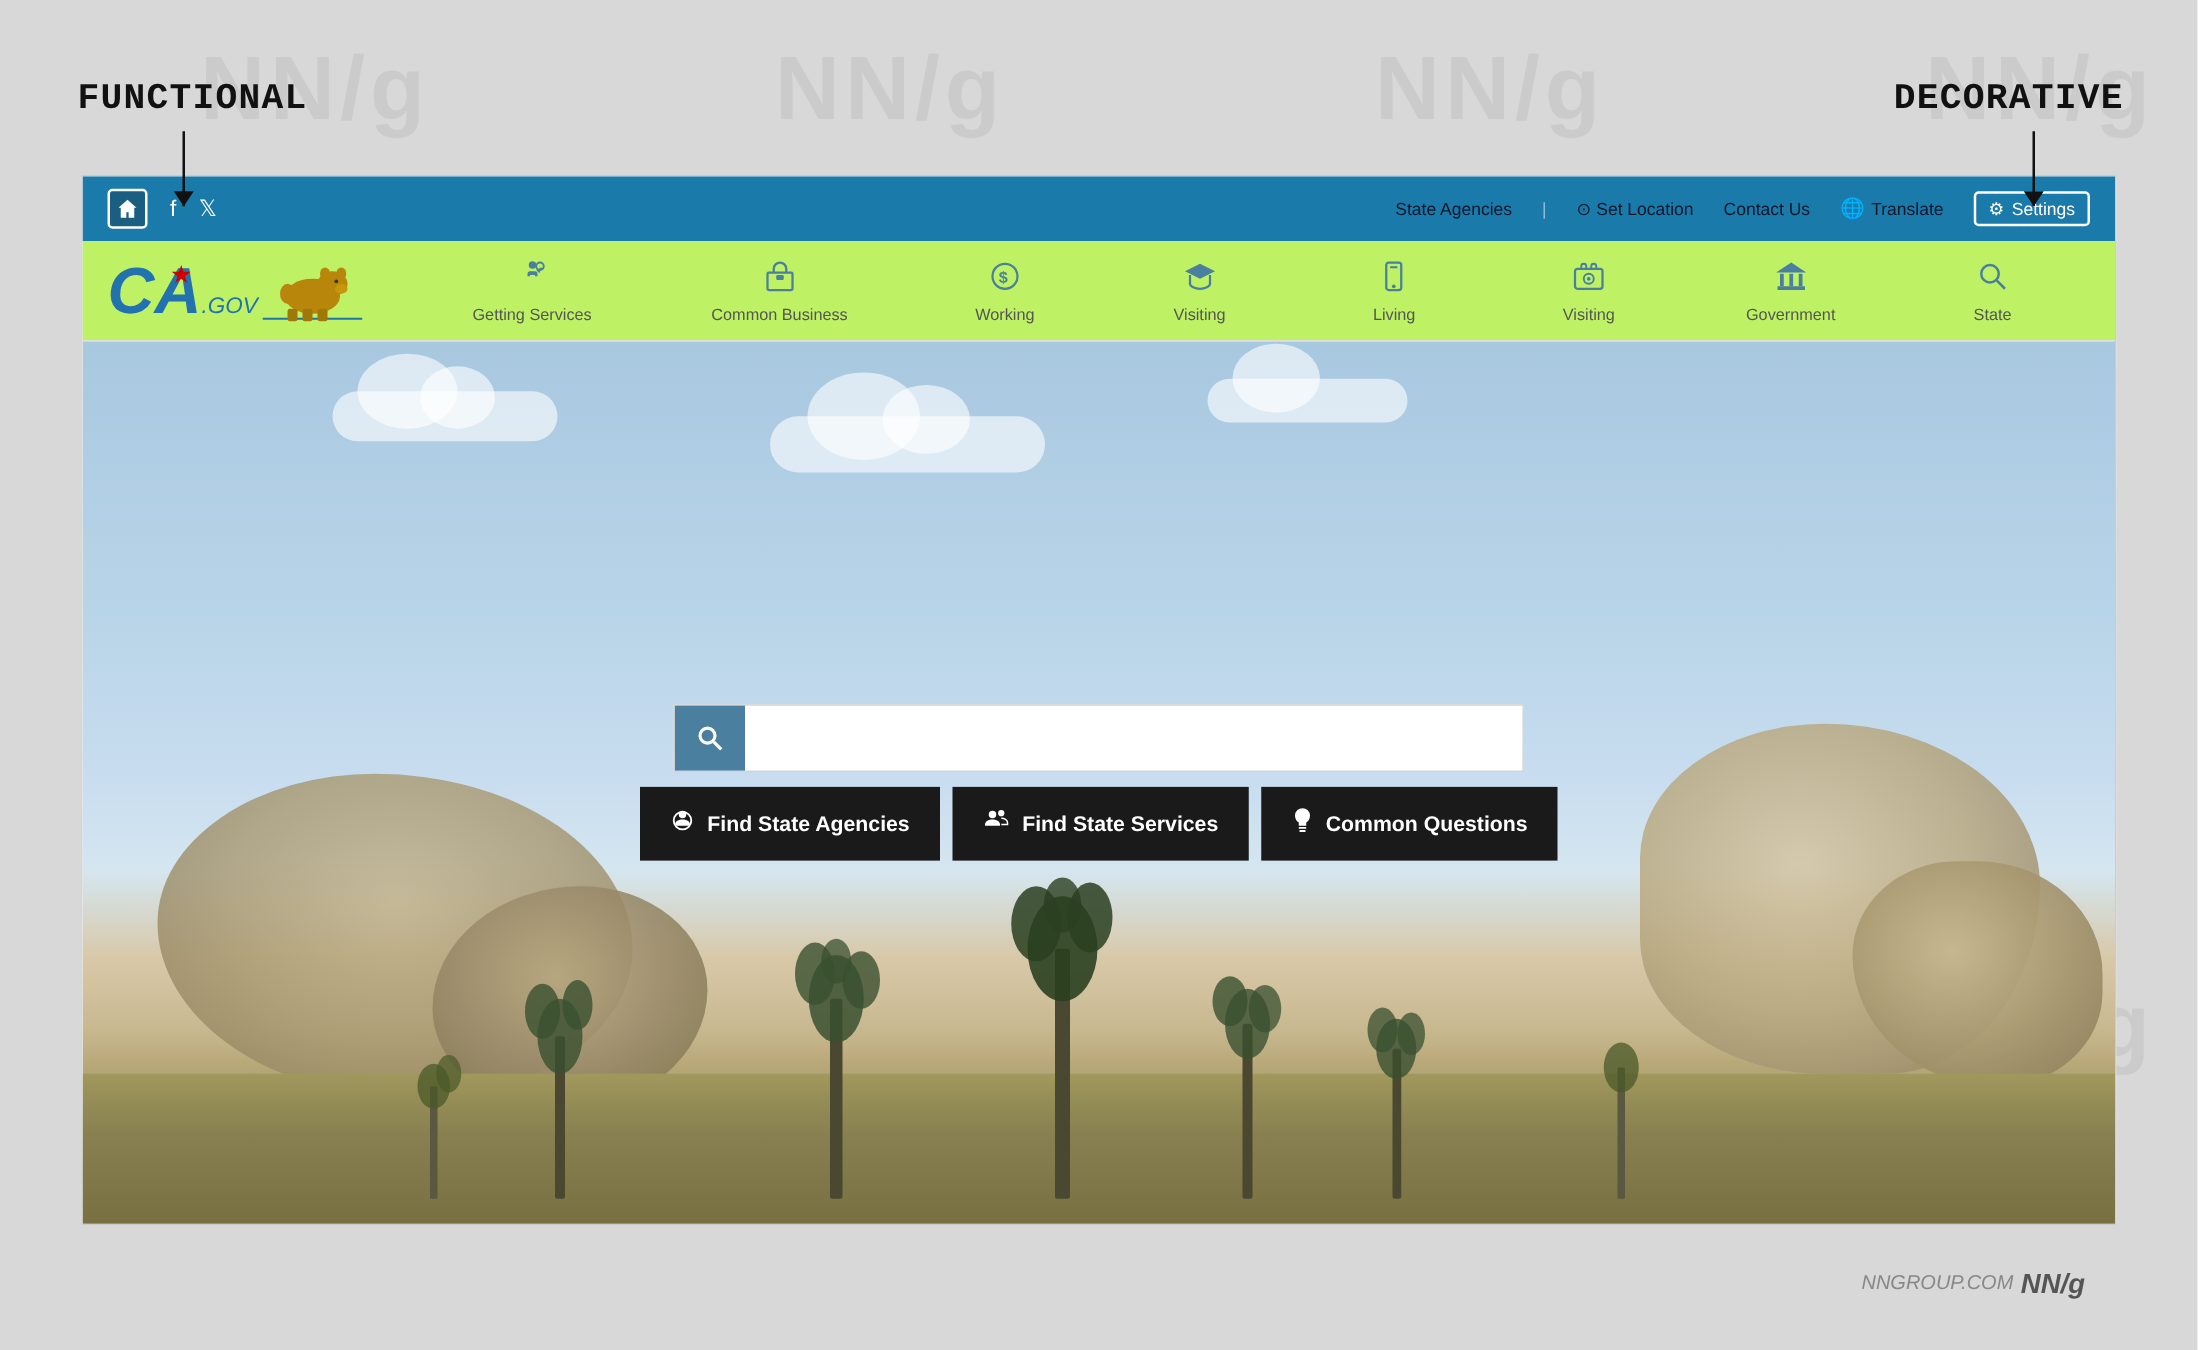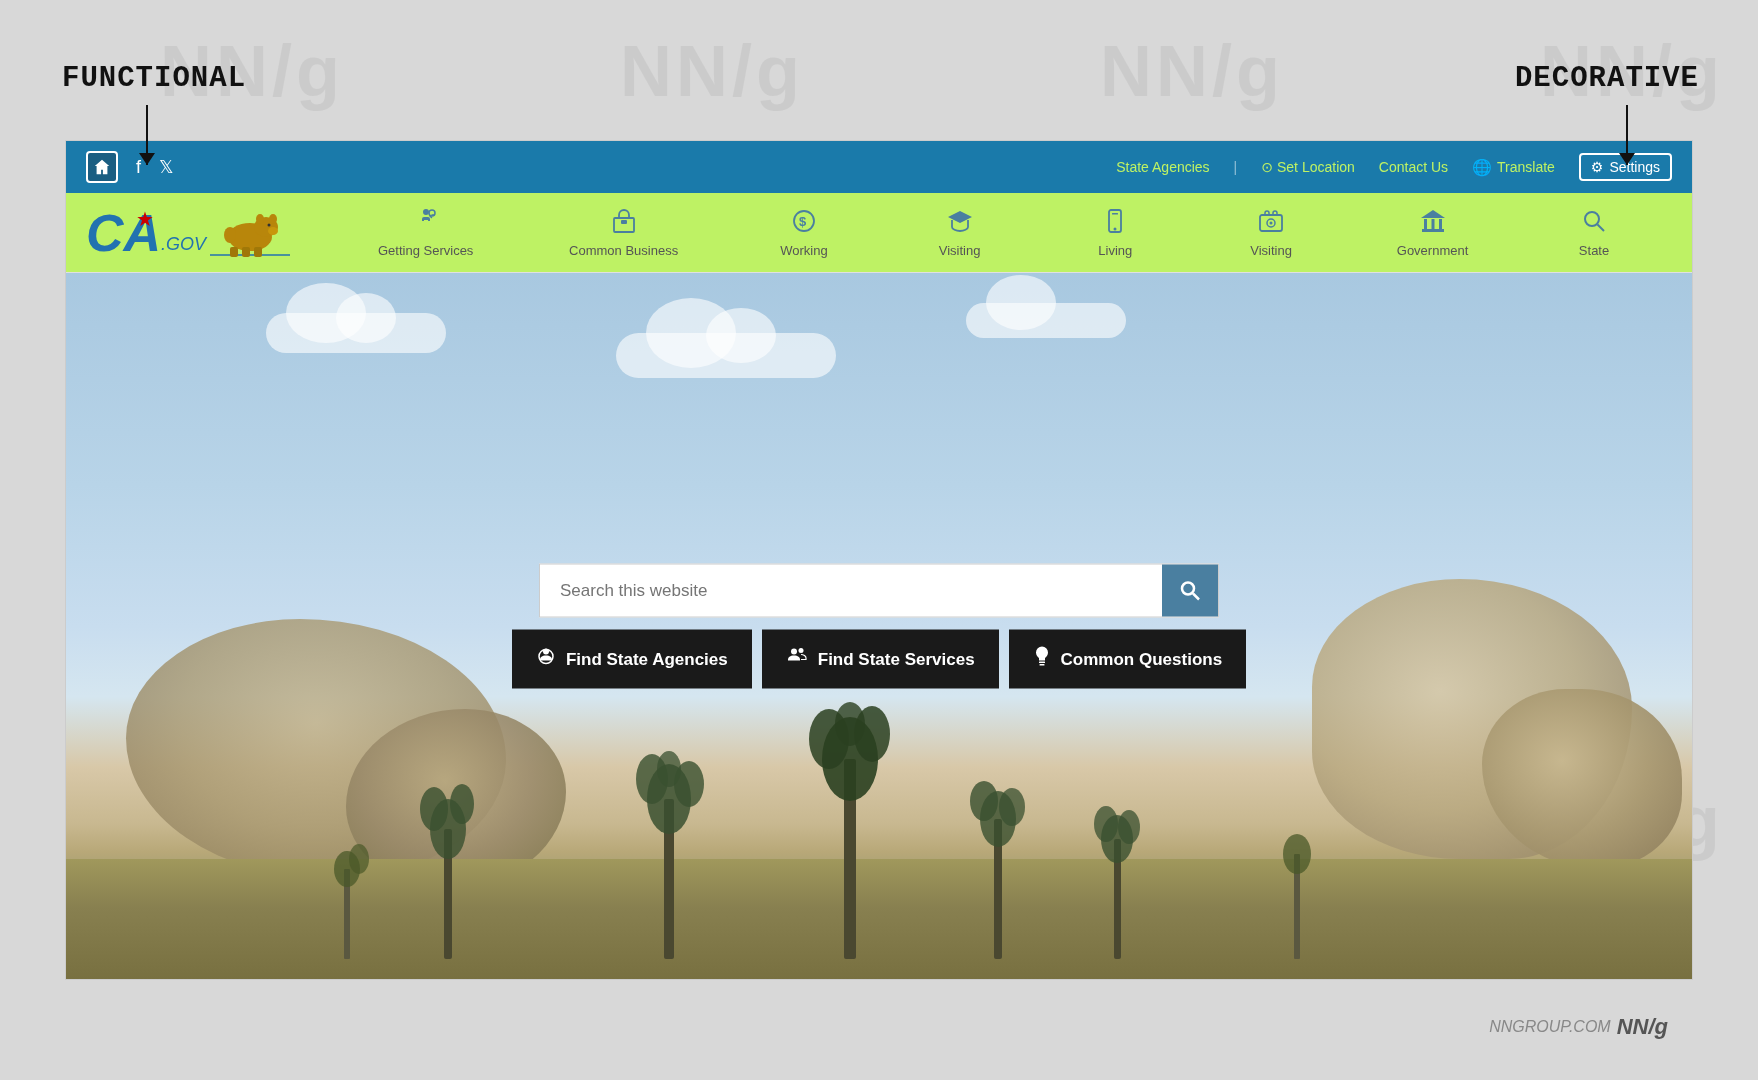--- a/index.html
+++ b/index.html
@@ -125,21 +125,21 @@
     }
     .utility-bar-right {
       margin-left: auto;
       display: flex;
       align-items: center;
       gap: 24px;
       color: #fff;
       font-size: 14px;
     }
     .utility-link {
-      color: #bef264;
+      color: #0f172a;
       text-decoration: none;
       cursor: pointer;
       white-space: nowrap;
     }
 
     .settings-box {
       border: 2px solid #fff;
       border-radius: 4px;
       padding: 4px 10px;
       display: flex;
@@ -614,21 +614,20 @@
       <rect x="100" y="190" width="6" height="90" fill="#5a5840" rx="1"></rect>
       <ellipse cx="103" cy="190" rx="13" ry="18" fill="#4a5828" opacity="0.75"></ellipse>
       <ellipse cx="115" cy="180" rx="10" ry="15" fill="#4a5828" opacity="0.7"></ellipse>
 
       <rect x="1050" y="175" width="6" height="105" fill="#5a5840" rx="1"></rect>
       <ellipse cx="1053" cy="175" rx="14" ry="20" fill="#4a5828" opacity="0.75"></ellipse>
     </svg>
 
     <div class="hero-content">
       <div class="search-bar">
-        <input type="text" class="search-input" placeholder="Search this website" style="">
         <button class="search-btn">
           <svg width="22" height="22" viewBox="0 0 22 22" fill="none" stroke="#fff" stroke-width="2.5">
             <circle cx="9" cy="9" r="6"></circle>
             <line x1="14" y1="14" x2="20" y2="20"></line>
           </svg>
         </button>
       </div>
       <div class="hero-buttons">
         <button class="hero-btn">
           <span class="hero-btn-icon">

